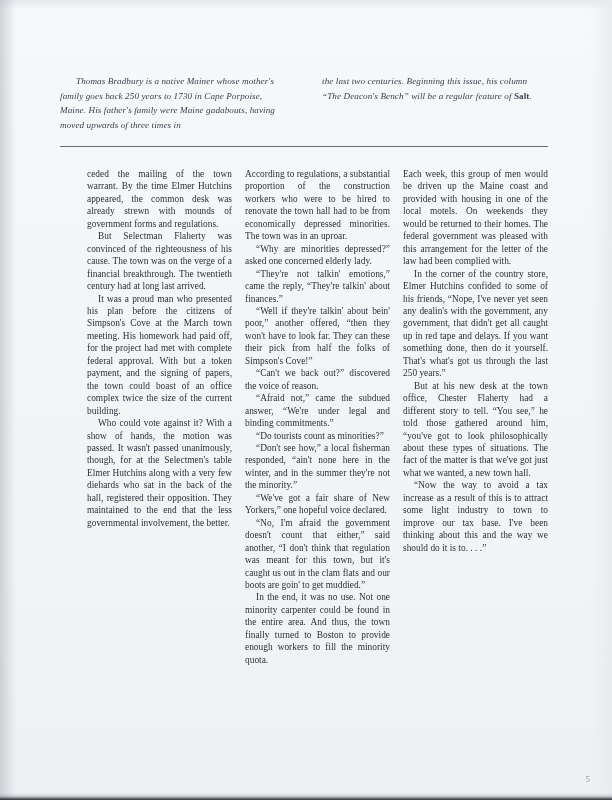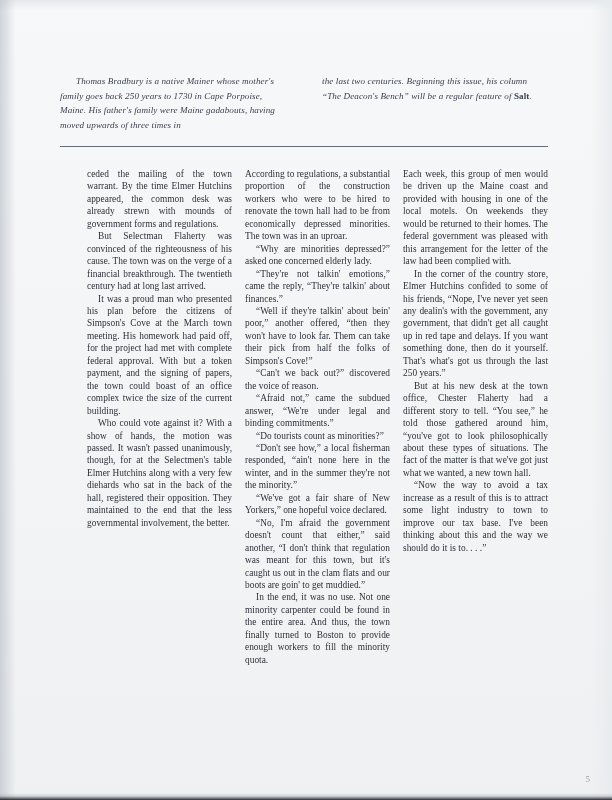--- a/index.html
+++ b/index.html
@@ -137,21 +137,21 @@
     <div class="col">
         <p class="noindent">ceded the mailing of the town warrant. By the time Elmer Hutchins appeared, the common desk was already strewn with mounds of government forms and regulations.</p>
         <p>But Selectman Flaherty was convinced of the righteousness of his cause. The town was on the verge of a financial breakthrough. The twentieth century had at long last arrived.</p>
         <p>It was a proud man who presented his plan before the citizens of Simpson's Cove at the March town meeting. His homework had paid off, for the project had met with complete federal approval. With but a token payment, and the signing of papers, the town could boast of an office complex twice the size of the current building.</p>
         <p>Who could vote against it? With a show of hands, the motion was passed. It wasn't passed unanimously, though, for at the Selectmen's table Elmer Hutchins along with a very few diehards who sat in the back of the hall, registered their opposition. They maintained to the end that the less governmental involvement, the better.</p>
       </div>
     <div class="col">
         <p class="noindent">According to regulations, a substantial proportion of the construction workers who were to be hired to renovate the town hall had to be from economically depressed minorities. The town was in an uproar.</p>
         <p>“Why are minorities depressed?” asked one concerned elderly lady.</p>
         <p>“They're not talkin' emotions,” came the reply, “They're talkin' about finances.”</p>
-        <p>“Well if they're talkin' about bein' poor,” another offered, “then they won't have to look far. Them can take their pick from half the folks of Simpson's Cove!”</p>
+        <p>“Well if they're talkin' about bein' poor,” another offered, “then they won't have to look far. They can these their pick from half the folks of Simpson's Cove!”</p>
         <p>“Can't we back out?” discovered the voice of reason.</p>
         <p>“Afraid not,” came the subdued answer, “We're under legal and binding commitments.”</p>
         <p>“Do tourists count as minorities?”</p>
         <p>“Don't see how,” a local fisherman responded, “ain't none here in the winter, and in the summer they're not the minority.”</p>
         <p>“We've got a fair share of New Yorkers,” one hopeful voice declared.</p>
         <p>“No, I'm afraid the government doesn't count that either,” said another, “I don't think that regulation was meant for this town, but it's caught us out in the clam flats and our boots are goin' to get muddied.”</p>
         <p>In the end, it was no use. Not one minority carpenter could be found in the entire area. And thus, the town finally turned to Boston to provide enough workers to fill the minority quota.</p>
       </div>
     <div class="col">
         <p class="noindent">Each week, this group of men would be driven up the Maine coast and provided with housing in one of the local motels. On weekends they would be returned to their homes. The federal government was pleased with this arrangement for the letter of the law had been complied with.</p>

